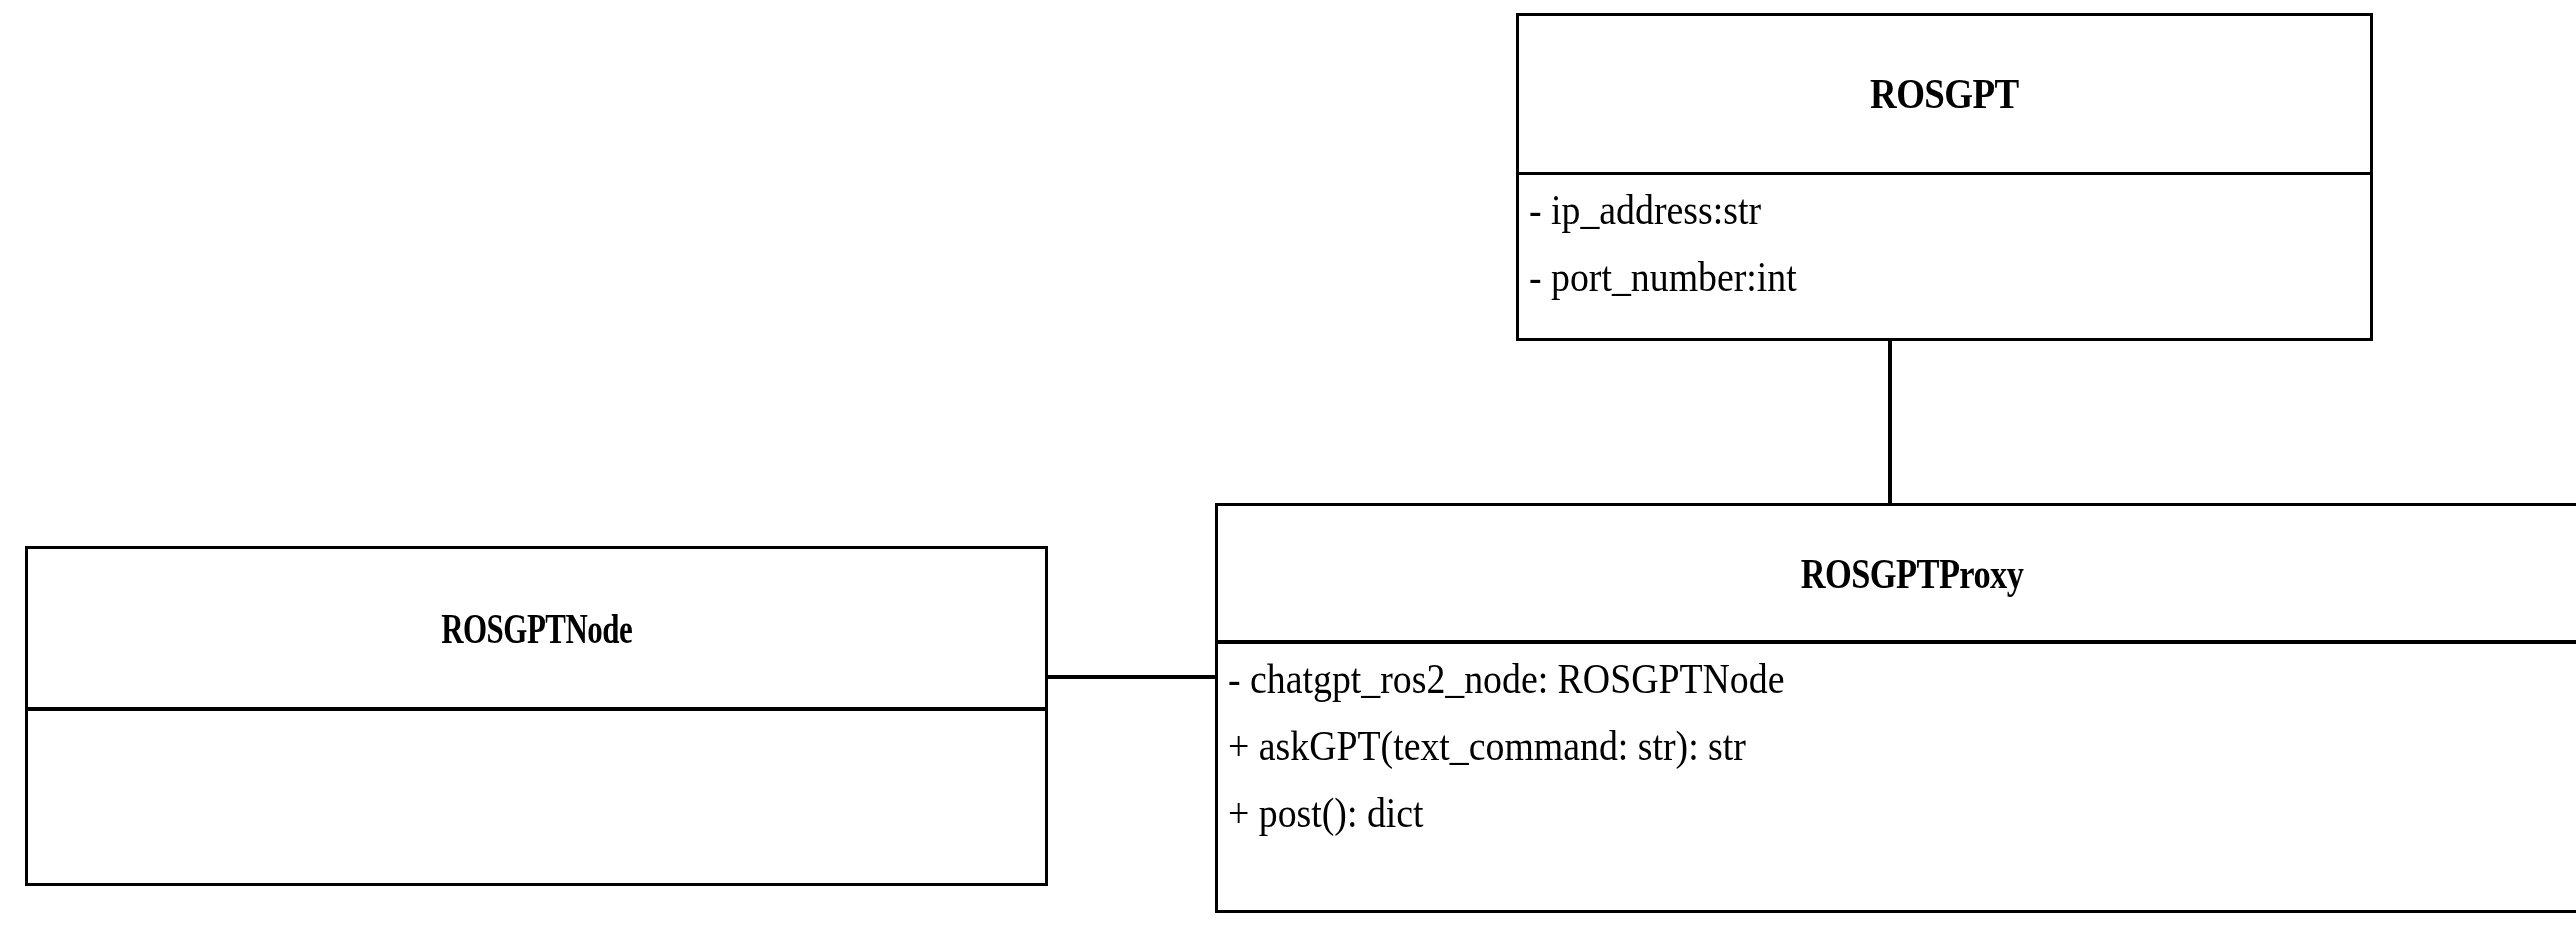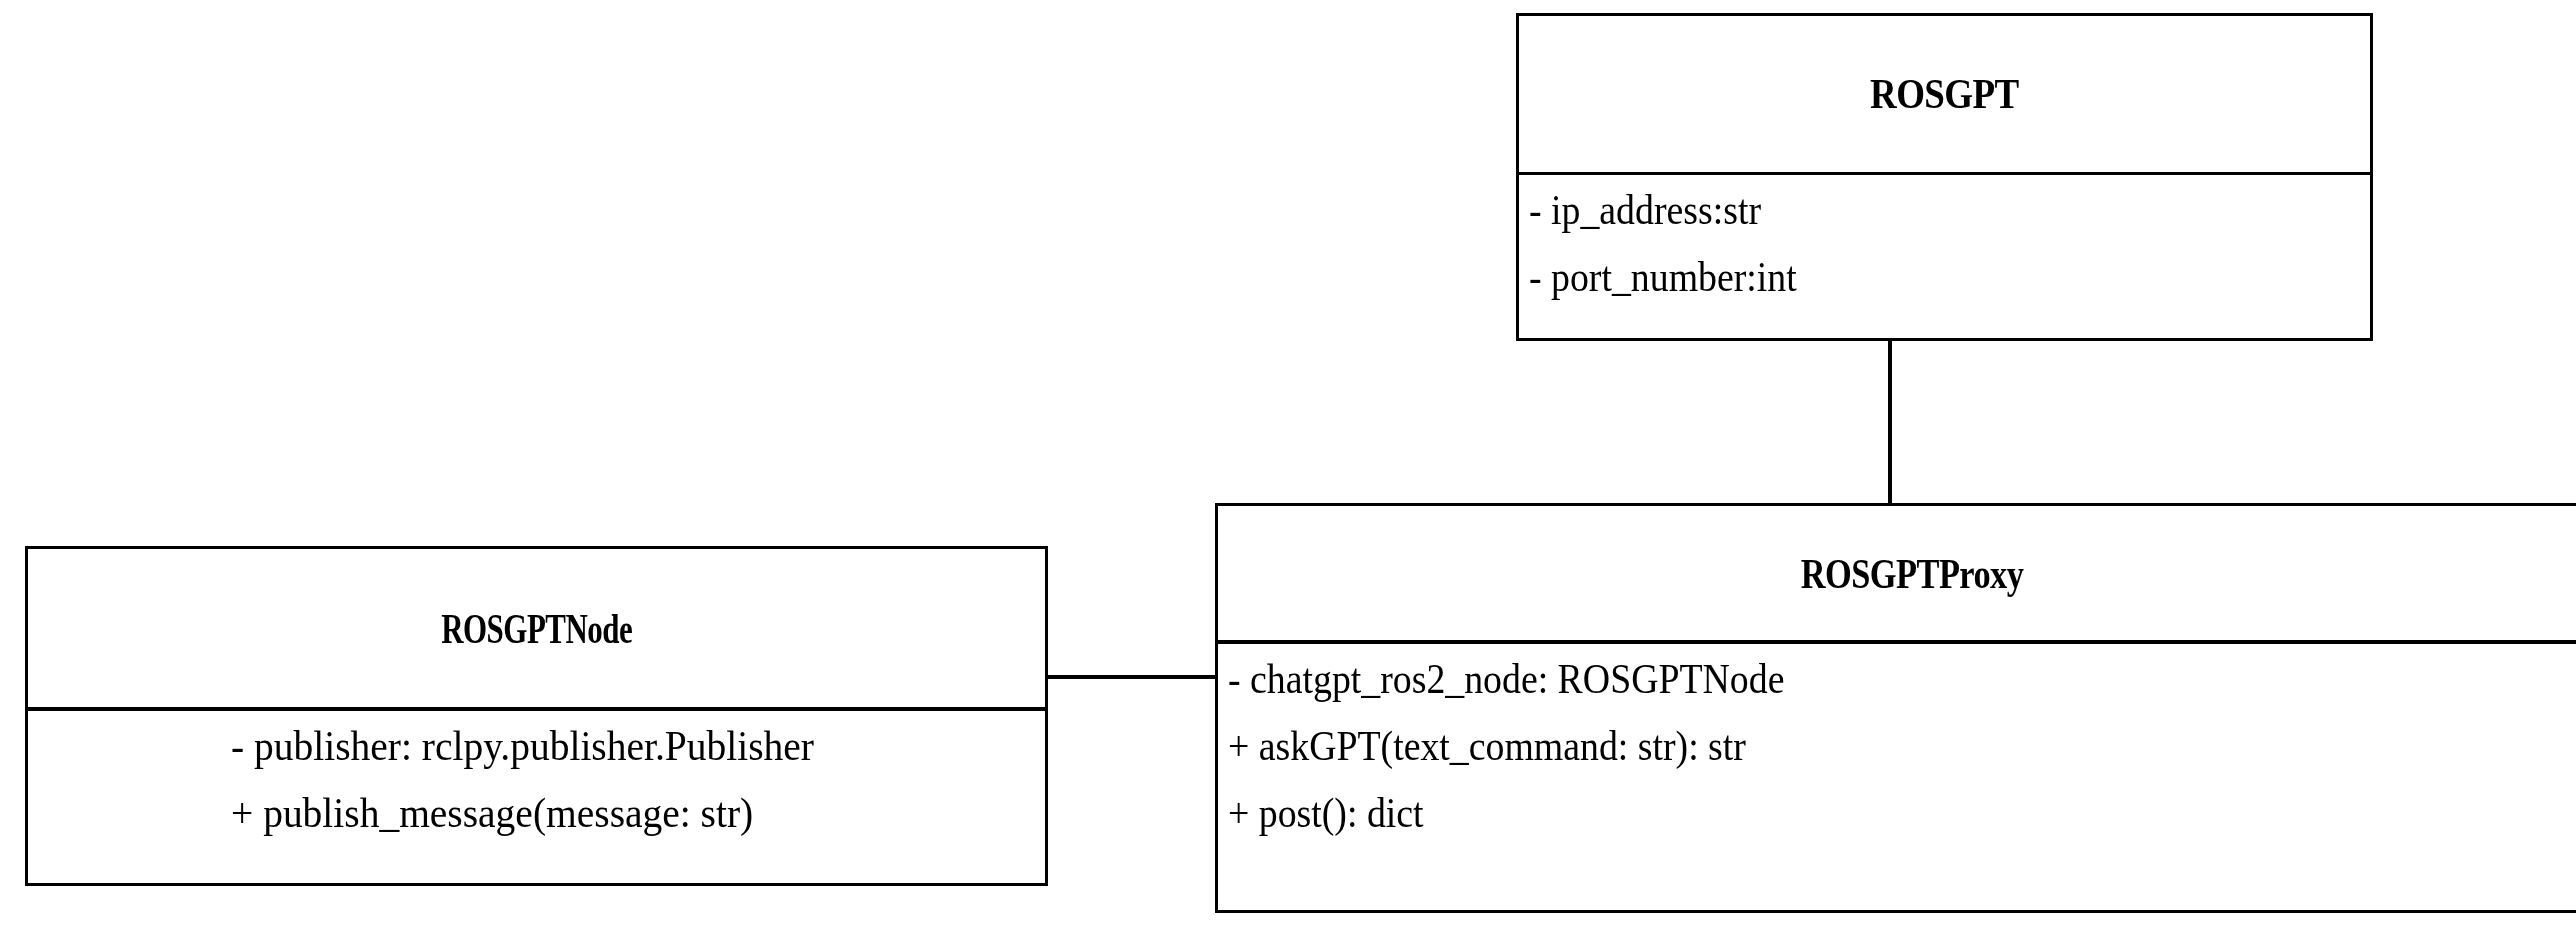--- a/index.html
+++ b/index.html
@@ -131,24 +131,20 @@
       <div class="uml-member">+ askGPT(text_command: str): str</div>
       <div class="uml-member">+ post(): dict</div>
     </div>
   </div>
 
   <div class="uml-class" id="class-rosgptnode">
     <div class="uml-class-header">
       <span class="uml-class-name">ROSGPTNode</span>
     </div>
     <div class="uml-divider"></div>
-    <div class="uml-members">
-      <div class="uml-member">- publisher: rclpy.publisher.Publisher</div>
-      <div class="uml-member">+ publish_message(message: str)</div>
-    </div>
   </div>
 
   <div class="connector" id="connector-rosgpt-proxy"></div>
 
   <div class="connector" id="connector-node-proxy"></div>
 
 </div>
 
 
 </body></html>

